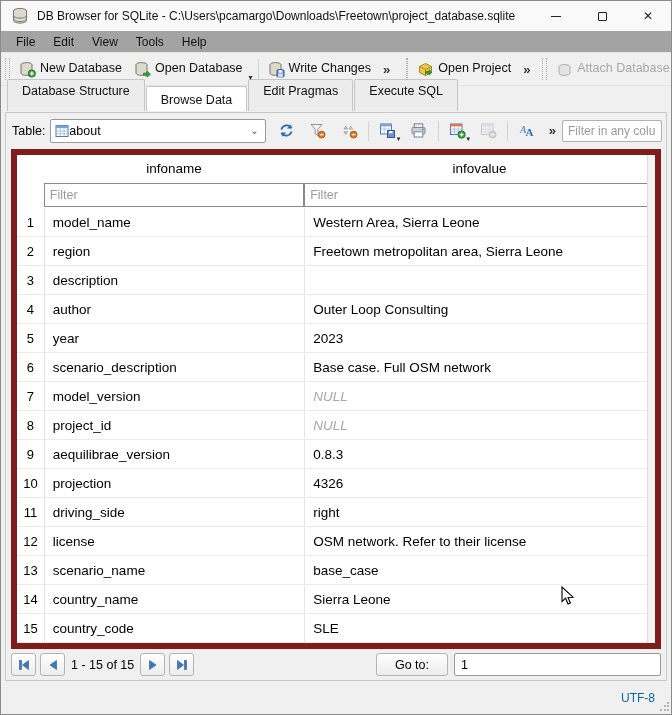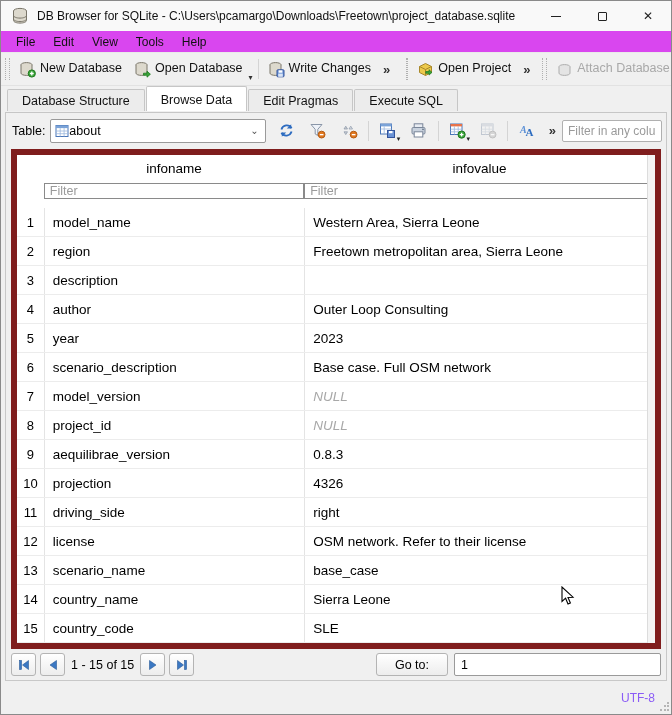--- a/index.html
+++ b/index.html
@@ -10,36 +10,36 @@
   }
   
   .titlebar { height:30px; background:#f9f9f9; display:flex; align-items:center; }
   .app-icon { margin:0 8px 0 10px; width:18px; height:18px; flex:none; }
   .title-text { font-size:12px; color:#111; white-space:nowrap; overflow:hidden; flex:1; }
   .win-btns { display:flex; height:100%; flex:none; }
   .win-btn { width:46px; height:100%; display:flex; align-items:center; justify-content:center; font-size:12px; color:#222; }
   .glyph-min { width:10px; height:1px; background:#222; display:block; }
   .glyph-max { width:9px; height:9px; border:1px solid #222; display:block; border-radius:1px; }
   
-  .menubar { height:22px; background:#d946ef; display:flex; align-items:center; padding-left:6px; border-bottom:1px solid #eaeaea; }
+  .menubar { height:22px; background:#a3a3a3; display:flex; align-items:center; padding-left:6px; border-bottom:1px solid #eaeaea; }
   .menu-item { padding:2px 9px; font-size:12px; color:#111; }
   
   .toolbar { height:33px; background:#f0f0f0; display:flex; align-items:stretch; border-bottom:1px solid #e2e2e2; }
   .tb-group { display:flex; align-items:center; position:relative; }
   .grip { width:5px; height:22px; margin:0 3px 0 4px; border-left:1px dotted #b0b0b0; border-right:1px dotted #b0b0b0; }
   .tb-btn { display:flex; align-items:flex-start; gap:4px; padding:4px 6px; font-size:12.5px; color:#111; white-space:nowrap; }
   .tb-btn.disabled { color:#a8a8a8; }
   .tb-sep { width:1px; height:20px; background:#d4d4d4; margin:0 3px; align-self:center; }
   .dd-arrow { font-size:8px; color:#333; align-self:flex-end; margin:0 2px 3px 0; }
   .overflow { font-size:13px; font-weight:bold; color:#333; padding:0 6px; margin-left:auto; }
   .icon16 { width:17px; height:17px; flex:none; display:block; }
   
   .tabbar { height:25px; background:#f0f0f0; display:flex; align-items:flex-end; padding-left:6px; }
   .tab { padding:4px 14px 4px; font-size:12.5px; color:#111; background:#ececec;
-         border:1px solid #c6c6c6; border-bottom:none; border-radius:2px 2px 0 0; margin-right:1px; height:22px; }
+         border:1px solid #c6c6c6; border-bottom:none; border-radius:2px 2px 0 0; margin-right:1px; height:32px; }
   .tab.active { background:#fff; height:25px; padding-top:6px; position:relative; z-index:2; }
   
   .content { position:absolute; left:4px; right:4px; top:111px; height:569px;
              background:#f0f0f0; border:1px solid #c8c8c8; border-top:1px solid #c6c6c6; }
   
   .controls { height:35px; display:flex; align-items:center; padding:0 4px; }
   .lbl { font-size:12.5px; margin:0 5px 0 2px; }
   .combo { width:220px; height:24px; background:#fff; border:1px solid #9a9a9a; border-radius:2px;
            display:flex; align-items:center; padding:0 4px; }
   .combo .ctext { flex:1; font-size:12.5px; }
@@ -52,21 +52,21 @@
   
   .grid { position:absolute; left:5px; right:5px; top:36px; height:500px; background:#fff;
           border:6px solid #7f1d1d; overflow:hidden; }
   .scrollstrip { position:absolute; top:0; right:0; width:8px; height:100%; background:#f4f4f4; border-left:1px solid #dcdcdc; }
   .g-header { display:flex; height:27px; align-items:center; }
   .g-header .h-num { width:27px; }
   .g-header .h-col { font-size:13.5px; text-align:center; color:#000; }
   .h-col.c1 { width:262px; } .h-col.c2 { width:353px; }
   .g-filter { display:flex; height:26px; }
   .g-filter .f-num { width:27px; }
-  .f-input { height:16px; margin-top:1px; border:1px solid #8a8a8a; background:#fff; font-size:12.5px;
+  .f-input { height:24px; margin-top:1px; border:1px solid #8a8a8a; background:#fff; font-size:12.5px;
              padding:0 5px; font-family:inherit; color:#222; }
   .f-input::placeholder { color:#9a9a9a; }
   .f-input.c1 { width:262px; } .f-input.c2 { width:353px; }
   .g-row { display:flex; height:29px; border-bottom:1px solid #ececec; align-items:center; }
   .g-num { width:27px; text-align:center; font-size:13px; color:#000; }
   .g-cell { height:100%; display:flex; align-items:center; padding:0 8px; font-size:13.5px;
             border-left:1px solid #e4e4e4; overflow:hidden; white-space:nowrap; }
   .g-cell.c1 { width:262px; } .g-cell.c2 { width:353px; }
   .g-cell.null { color:#a8a8a8; font-style:italic; }
   
@@ -74,21 +74,21 @@
   .pg-btn { width:25px; height:23px; border:1px solid #b4b4b4; border-radius:3px;
             background:linear-gradient(#ffffff,#ededed); display:flex; align-items:center; justify-content:center; margin-right:4px; }
   .pg-text { font-size:12.5px; margin:0 6px 0 2px; }
   .goto-btn { margin-left:auto; width:72px; height:23px; border:1px solid #b4b4b4; border-radius:3px;
               background:linear-gradient(#ffffff,#ededed); font-size:12.5px; display:flex; align-items:center; justify-content:center; }
   .goto-input { width:207px; height:23px; border:1px solid #9a9a9a; border-radius:2px; margin-left:6px;
                 font-size:12.5px; padding:0 6px; font-family:inherit; background:#fff; }
   
   .statusbar { position:absolute; left:0; right:0; bottom:0; height:33px; background:#f0f0f0;
                display:flex; align-items:center; justify-content:flex-end; }
-  .encoding { font-size:12px; color:#8b5cf6; margin-right:16px; }
+  .encoding { font-size:12px; color:#0369a1; margin-right:16px; }
   .size-grip { position:absolute; right:2px; bottom:2px; width:10px; height:10px; flex:none;
     background:radial-gradient(circle at 2px 8px,#b5b5b5 1px,transparent 1.2px),
                radial-gradient(circle at 6px 8px,#b5b5b5 1px,transparent 1.2px),
                radial-gradient(circle at 8px 8px,transparent 0,transparent 0),
                radial-gradient(circle at 6px 4px,#b5b5b5 1px,transparent 1.2px),
                radial-gradient(circle at 9px 8px,#b5b5b5 1px,transparent 1.2px),
                radial-gradient(circle at 9px 4px,#b5b5b5 1px,transparent 1.2px),
                radial-gradient(circle at 9px 1px,#b5b5b5 1px,transparent 1.2px); }
   .cursor { position:absolute; left:560px; top:585px; z-index:50; pointer-events:none; }
 </style>

